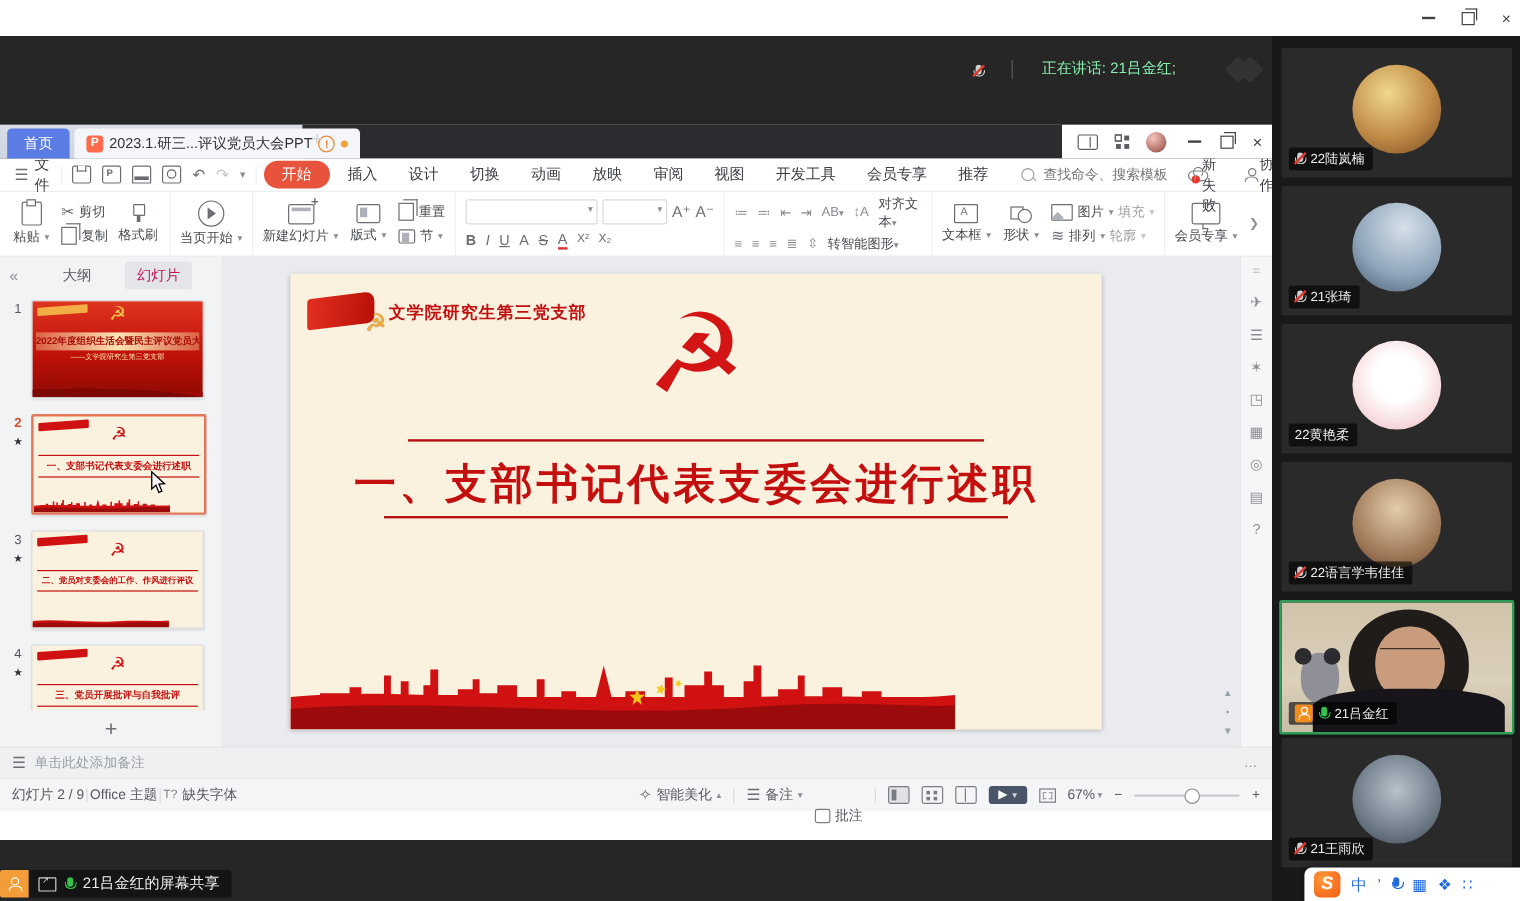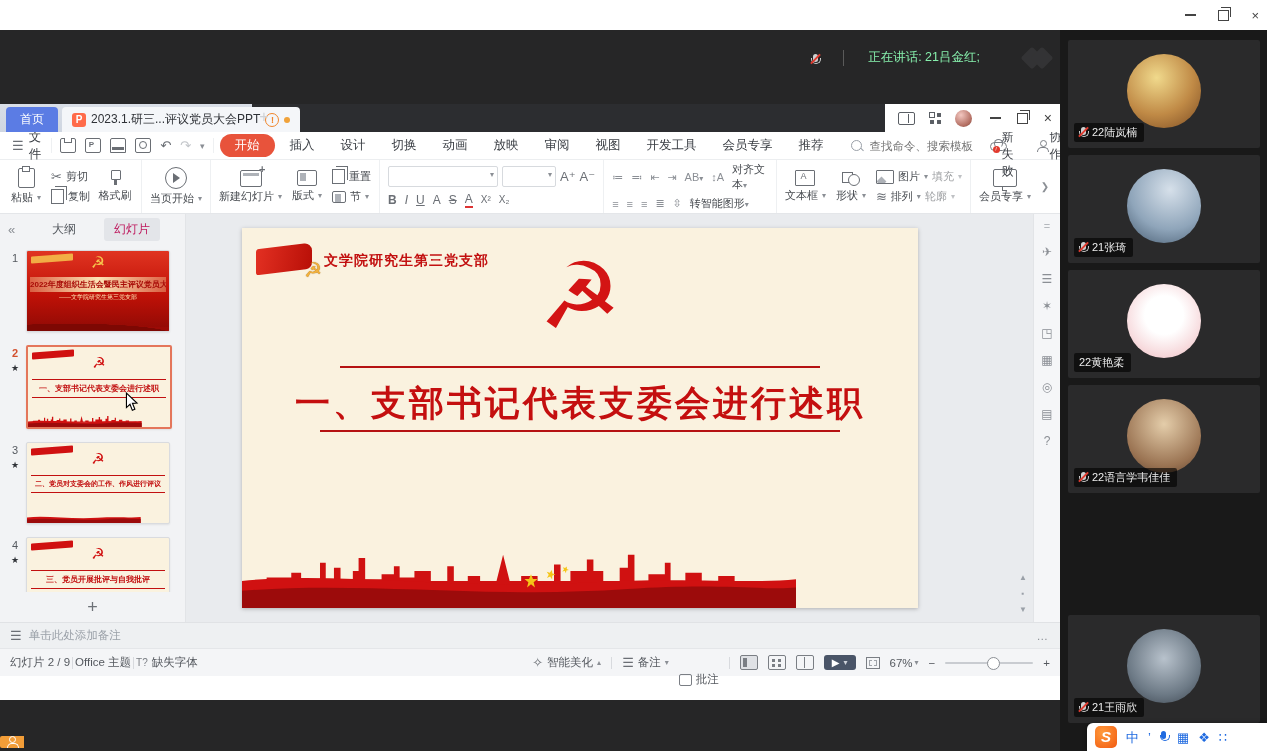--- a/index.html
+++ b/index.html
@@ -641,20 +641,25 @@
             </span>
           <span>+</span>
         </span>
       </div>
     </div>
 
     <div class="share-badge">
       <span class="sb-org">
           <span class="person"></span>
         </span>
+      <span class="sb-dark">
+        <span class="scr"></span>
+        <span class="mic on"></span>
+        <span>21吕金红的屏幕共享</span>
+      </span>
     </div>
   </div>
 
   <div class="sbar">
 
     <div class="tile" style="top:10px;">
       <span class="av av1"></span>
       <span class="nm">
           <span class="mic muted">
             <i class="slash"></i>
@@ -683,20 +688,33 @@
     <div class="tile" style="top:355px;">
       <span class="av av4"></span>
       <span class="nm">
           <span class="mic muted">
             <i class="slash"></i>
           </span>
         <span>22语言学韦佳佳</span>
         </span>
     </div>
 
+    <div class="tile speaking" style="top:470px;">
+      <span class="cam"></span>
+      <span class="plush"></span>
+      <span class="hair"></span>
+      <span class="face"></span>
+      <span class="glass"></span>
+      <span class="bodyb"></span>
+      <span class="nm">
+        <span class="sb-person"></span>
+        <span class="mic on"></span>
+        <span>21吕金红</span>
+        </span>
+    </div>
 
     <div class="tile" style="top:585px;">
       <span class="av av6"></span>
       <span class="nm">
           <span class="mic muted">
             <i class="slash"></i>
           </span>
         <span>21王雨欣</span>
         </span>
     </div>

